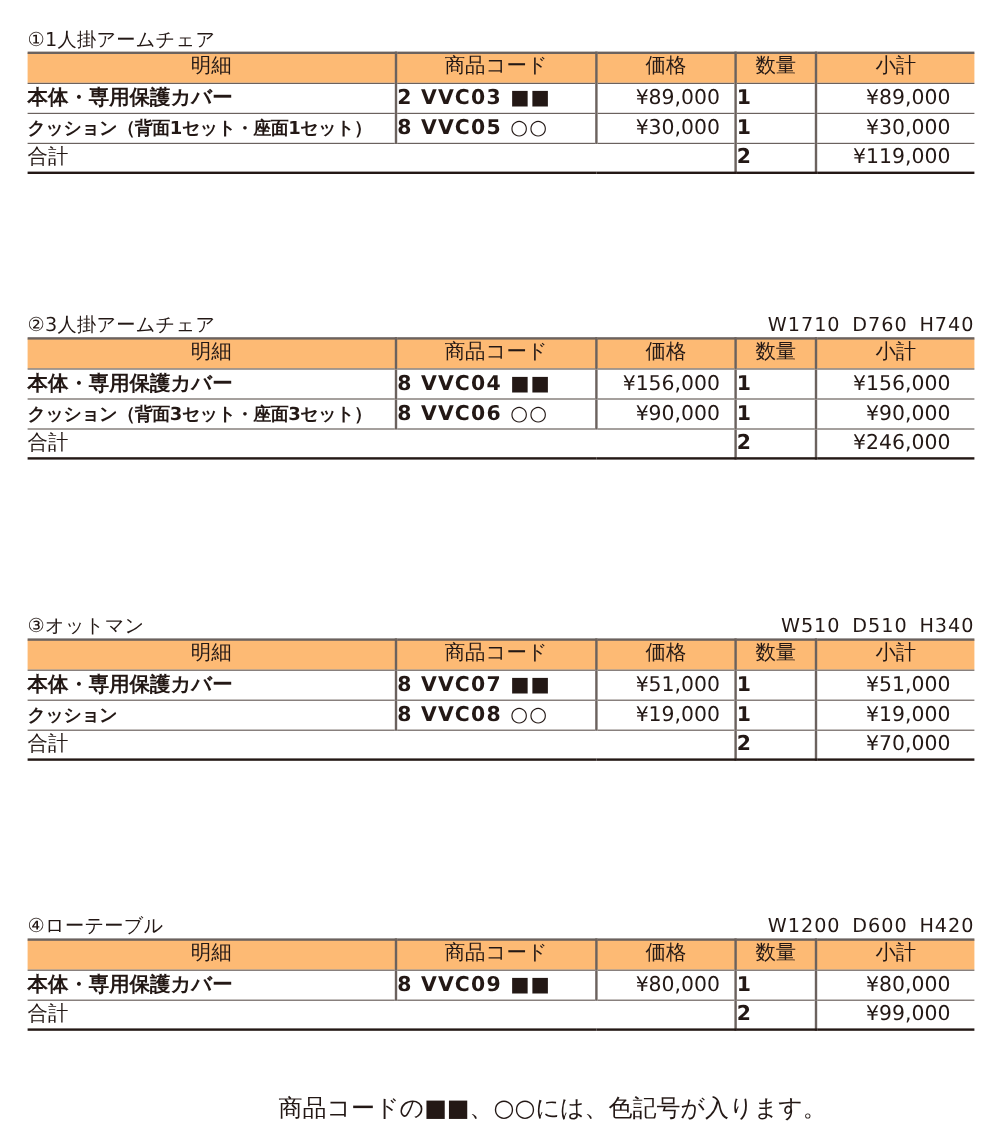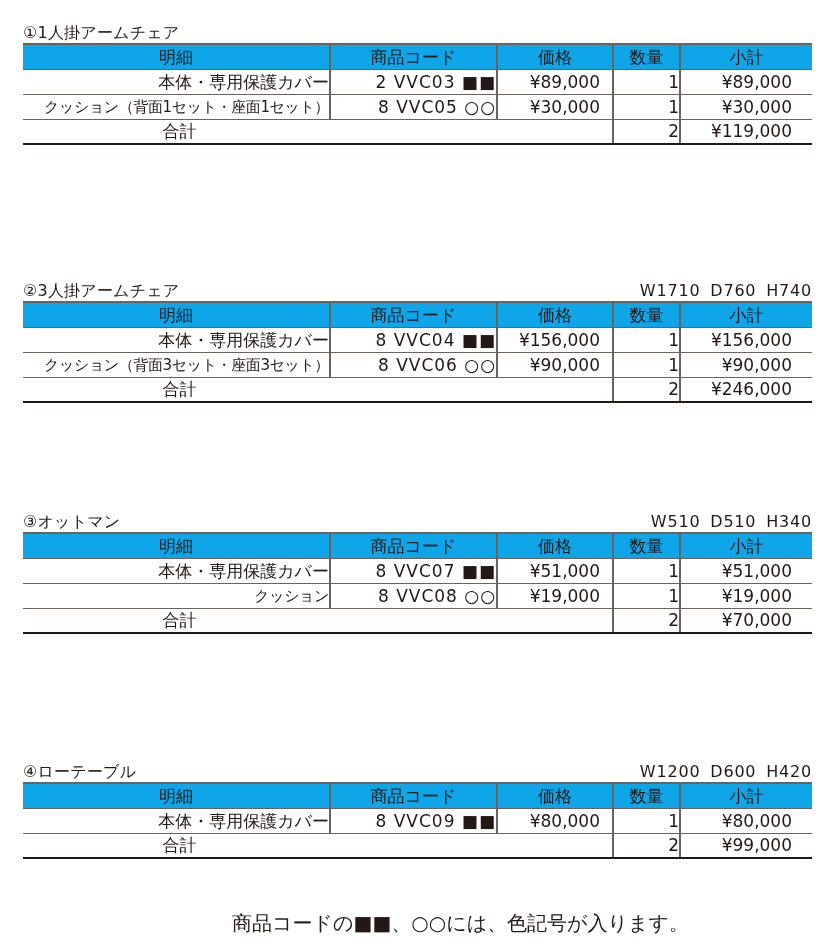--- a/index.html
+++ b/index.html
@@ -22,30 +22,31 @@
   table.spec col.c1 { width: 307px; }
   table.spec col.c2 { width: 167px; }
   table.spec col.c3 { width: 116px; }
   table.spec col.c4 { width: 67px; }
   table.spec col.c5 { width: 132px; }
   table.spec th, table.spec td {
     height: 25px; line-height: 22px; padding: 0; white-space: nowrap;
     border-bottom: 1px solid #6b625e;
   }
   table.spec thead th {
-    background: #0ea5e9; font-weight: normal; text-align: center;
+    background: #fdba74; font-weight: normal; text-align: center;
     border-top: 2px solid #6b625e;
+    font-family: Liberation Mono, monospace;
   }
   table.spec .vr { border-right: 2px solid #6b625e; }
-  table.spec td.center { text-align: right; }
+  table.spec td.center { text-align: left; font-weight: bold; }
   table.spec td.right { text-align: right; padding-right: 12px; }
   table.spec td.sub { text-align: right; padding-right: 20px; }
   table.spec td.desc-small { font-size: 15px; letter-spacing: -0.4px; }
   table.spec tr.total td { border-bottom: 2px solid #231815; }
-  table.spec td.total-label { text-align: center; padding-right: 276px; }
+  table.spec td.total-label { text-align: left; padding-right: 276px; }
   .code-marks { letter-spacing: 1px; }
   .footnote {
     position: absolute; right: 20px; top: 912px; font-size: 20px; line-height: 22px;
   }
 </style>
 </head>
 <body>
 
 <div class="page">
 
@@ -87,21 +88,21 @@
         </tr>
         <tr class="total">
           <td colspan="3" class="vr total-label">合計</td>
           <td class="vr center">2</td>
           <td class="sub">¥119,000</td>
         </tr>
       </tbody>
     </table>
   </div>
 
-  <div class="block" style="top:280px;">
+  <div class="block" style="top:260px;">
     <div class="block-head">
       <span class="block-title">②3人掛アームチェア</span>
       <span class="block-dims">W1710  D760  H740</span>
     </div>
     <table class="spec">
       <colgroup>
           <col class="c1">
           <col class="c2">
           <col class="c3">
           <col class="c4">

